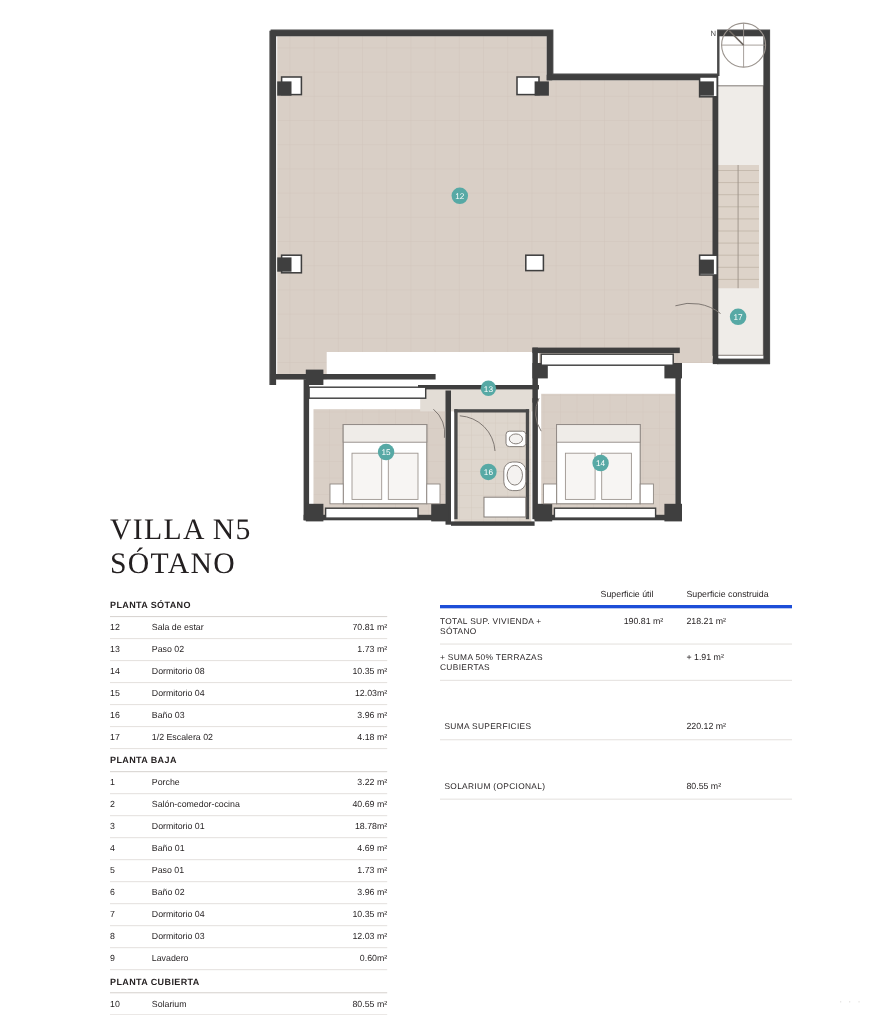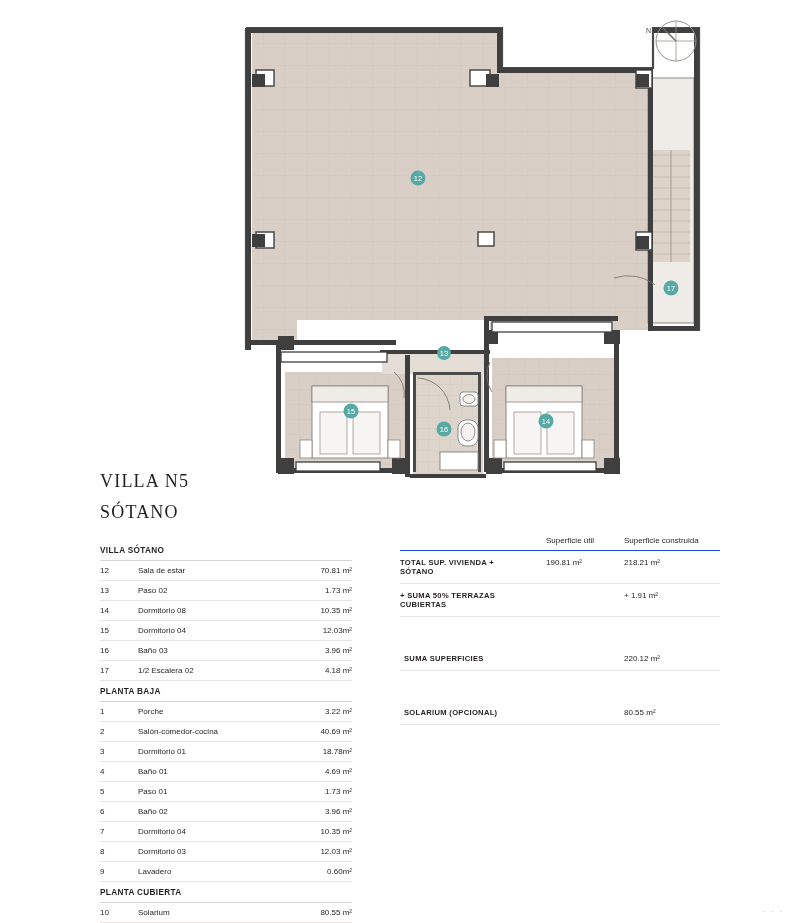--- a/index.html
+++ b/index.html
@@ -27,21 +27,21 @@
 
   
   #title-block {
     position: absolute;
     left: 100px;
     top: 466px;
     width: 300px;
   }
   #title-block .line {
     font-family: "Liberation Serif", serif;
-    font-size: 18px;
+    font-size: 27px;
     letter-spacing: 1.2px;
     line-height: 31px;
     color: #231f20;
   }
 
   
   #left-table {
     position: absolute;
     left: 100px;
     top: 540px;
@@ -86,45 +86,45 @@
     position: absolute;
     left: 400px;
     top: 536px;
     width: 320px;
     font-size: 8px;
   }
   #right-table .cols {
     display: flex;
     justify-content: flex-end;
     padding-bottom: 5px;
-    border-bottom: 1px solid #1d4ed8;
+    border-bottom: 3px solid #1d4ed8;
   }
   #right-table .cols .c {
     font-size: 8px;
     text-align: left;
   }
   #right-table .cols .c1 { width: 78px; }
   #right-table .cols .c2 { width: 96px; }
 
   .tot-row {
     display: flex;
     align-items: baseline;
     padding: 7px 0 7px 0;
     border-bottom: 1px solid #e6e3e0;
   }
   .tot-row .lbl {
     flex: 1 1 auto;
-    font-weight: bold;
+    font-weight: normal;
     font-size: 7.6px;
     letter-spacing: .3px;
   }
   .tot-row .v1 {
     flex: 0 0 78px;
     font-size: 8px;
-    text-align: center;
+    text-align: right;
   }
   .tot-row .v2 {
     flex: 0 0 96px;
     font-size: 8px;
     text-align: left;
     margin-left: 21px;
   }
   .tot-row.indent .lbl { padding-left: 4px; margin-top: 30px; }
 
   .corner-mark {
@@ -320,21 +320,21 @@
 </svg>
 </div>
 
 <div id="title-block">
   <div class="line">VILLA N5</div>
   <div class="line">SÓTANO</div>
 </div>
 
 <div id="left-table">
 
-  <div class="sect-head">VILLA SÓTANO</div>
+  <div class="sect-head">PLANTA SÓTANO</div>
   <div class="room-row">
     <span class="num">12</span>
     <span class="nm">Sala de estar</span>
     <span class="ar">70.81 m²</span>
   </div>
   <div class="room-row">
     <span class="num">13</span>
     <span class="nm">Paso 02</span>
     <span class="ar">1.73 m²</span>
   </div>

